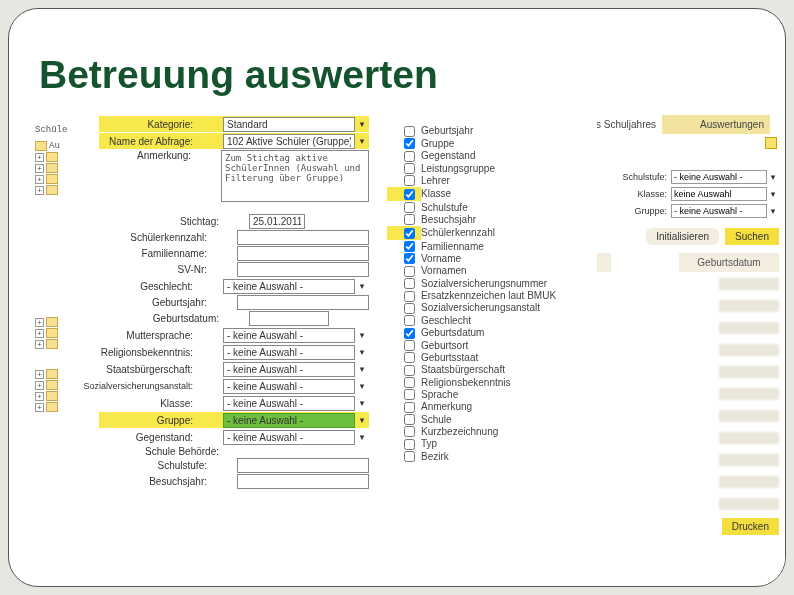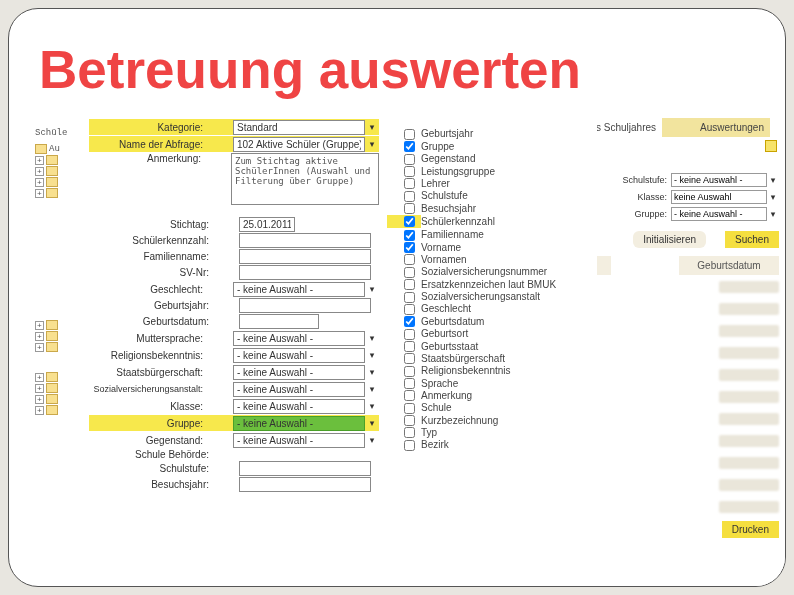--- a/index.html
+++ b/index.html
@@ -16,24 +16,24 @@
   .frame {
     position: absolute;
     top: 8px; left: 8px; right: 8px; bottom: 8px;
     background: #fff;
     border: 1px solid #555;
     border-radius: 30px;
     padding: 20px 0 20px 20px;
     overflow: hidden;
   }
   .title {
-    font-size: 53px;
+    font-size: 39px;
     font-weight: bold;
-    color: #ef4444;
-    margin: 10px 0 18px 10px;
+    color: #14532d;
+    margin: 24px 0 18px 10px;
   }
   .layout {
     position: relative;
     width: 100%;
     height: 470px;
   }
 
   
   .bg-right {
     position: absolute;
@@ -46,21 +46,21 @@
   .bg-tab-row { display:flex; font-size:10px; }
   .bg-tab { padding:4px 6px; color:#444; }
   .bg-tab.active { background:#f2e49e;padding-left:38px; }
   .bg-filter-row { display:flex; align-items:center; justify-content:flex-end; margin:3px 6px 0 0; font-size:9px; color:#333; }
   .bg-filter-row label { width:62px; text-align:right; margin-right:4px; }
   .bg-filter-input { width:96px; border:1px solid #999; font-size:9px; padding:1px 2px; background:#fff; }
   .bg-chevron { width:12px; text-align:center; color:#333; font-size:9px; }
   .bg-btn-row { display:flex; justify-content:flex-end; margin:10px 6px 6px 0; gap:6px; font-size:10px; }
   .bg-btn { padding:3px 10px; }
   .bg-btn.init { background:#f3eee0;border-radius:6px; }
-  .bg-btn.search { background:#f5df3f;margin-left:13px; }
+  .bg-btn.search { background:#f5df3f; }
   .bg-btn.print { background:#f5df3f; }
   .bg-colhead-row { display:flex; margin:8px 0 4px 0; font-size:10px; }
   .bg-colhead { padding:4px 6px; background:#f3eee0; color:#555; }
   .bg-rows { padding:0 6px; }
   .bg-row { height:18px; margin-bottom:4px; display:flex; justify-content:flex-end; }
   .bg-row span { display:inline-block; width:60px; height:12px; background:#eae6da; border-radius:2px; filter:blur(1px); margin-top:2px; }
   .bg-icons-top { display:flex; justify-content:flex-end; padding:3px 8px 0 0; gap:4px; }
   .bg-icon-sq { width:12px; height:12px; background:#f7e36a; border:1px solid #c9a300; }
 
   
@@ -79,21 +79,21 @@
 
   
   .form-panel {
     position:absolute;
     left:60px;
     top:0;
     width:290px;
     background:#fff;
     z-index:4;
   }
-  .form-row { display:flex; align-items:center; margin:1px 0; }
+  .form-row { display:flex; align-items:center; margin:1px 10px;justify-content:flex-end; }
   .form-row label { width:120px; text-align:right; font-size:10px; color:#333; margin-right:6px; }
   .form-row .ctrl { flex:1; display:flex; align-items:center;padding-left:24px; }
   .form-input { width:132px; border:1px solid #888; font-size:10px; padding:1px 3px; background:#fff; color:#333; }
   .form-text { width:148px; height:52px; border:1px solid #888; font-size:9px; padding:2px 3px; color:#555; resize:none; }
   .chev { width:14px; height:16px; display:inline-flex; align-items:center; justify-content:center; font-size:9px; color:#333; }
   .hl-yellow { background:#f7e84c; }
   .hl-group-input { background:#6bbf3d !important; border:1px solid #4aa028 !important; }
 
   
   .check-panel {
@@ -396,20 +396,24 @@
           </div>
           <div class="check-row">
             <span class="cbwrap"><input type="checkbox" style=""></span>
             <span class="clabel">Leistungsgruppe</span>
           </div>
           <div class="check-row">
             <span class="cbwrap"><input type="checkbox" style=""></span>
             <span class="clabel">Lehrer</span>
           </div>
           <div class="check-row">
+            <span class="cbwrap hl"><input type="checkbox" checked="" style=""></span>
+            <span class="clabel">Klasse</span>
+          </div>
+          <div class="check-row">
             <span class="cbwrap"><input type="checkbox" style=""></span>
             <span class="clabel">Schulstufe</span>
           </div>
           <div class="check-row">
             <span class="cbwrap"><input type="checkbox" style=""></span>
             <span class="clabel">Besuchsjahr</span>
           </div>
           <div class="check-row">
             <span class="cbwrap hl"><input type="checkbox" checked="" style=""></span>
             <span class="clabel">Schülerkennzahl</span>

